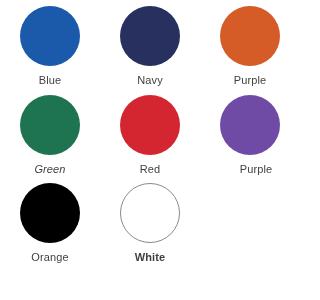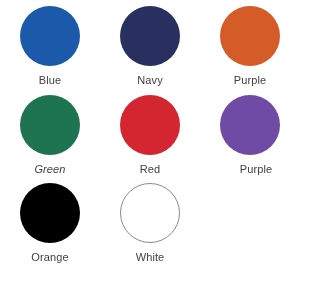--- a/index.html
+++ b/index.html
@@ -78,15 +78,15 @@
     <div class="swatch-cell">
       <div class="swatch-disc" style="background: rgb(112, 75, 165);"></div>
       <div class="swatch-label" style="color: rgb(65, 65, 65); margin-left: 12px;">Purple</div>
     </div>
     <div class="swatch-cell">
       <div class="swatch-disc" style="background: rgb(0, 0, 0);"></div>
       <div class="swatch-label" style="color: rgb(65, 65, 65);">Orange</div>
     </div>
     <div class="swatch-cell">
       <div class="swatch-disc outlined" style="background: rgb(255, 255, 255); border-color: rgb(138, 138, 138);"></div>
-      <div class="swatch-label" style="color: rgb(65, 65, 65);">White</div>
+      <div class="swatch-label" style="color: rgb(65, 65, 65); font-weight: bold;">White</div>
     </div>
   </div>
 
 </body></html>

